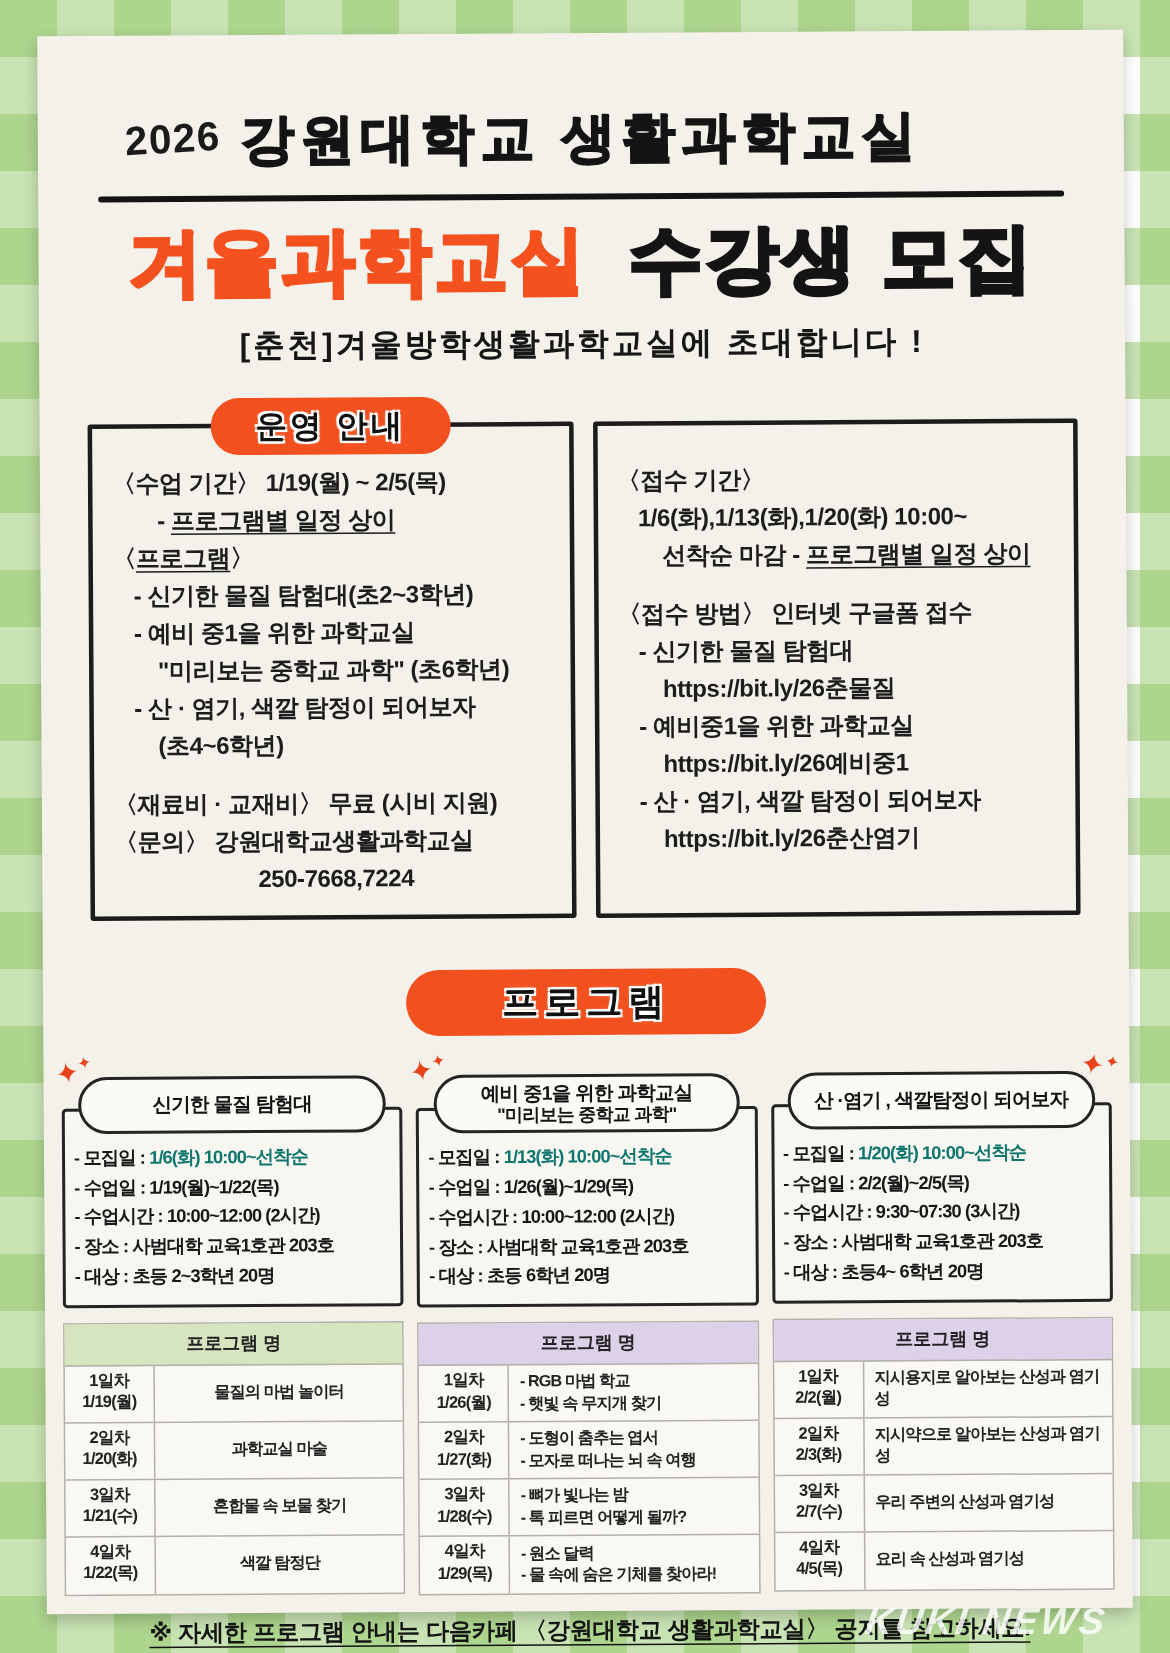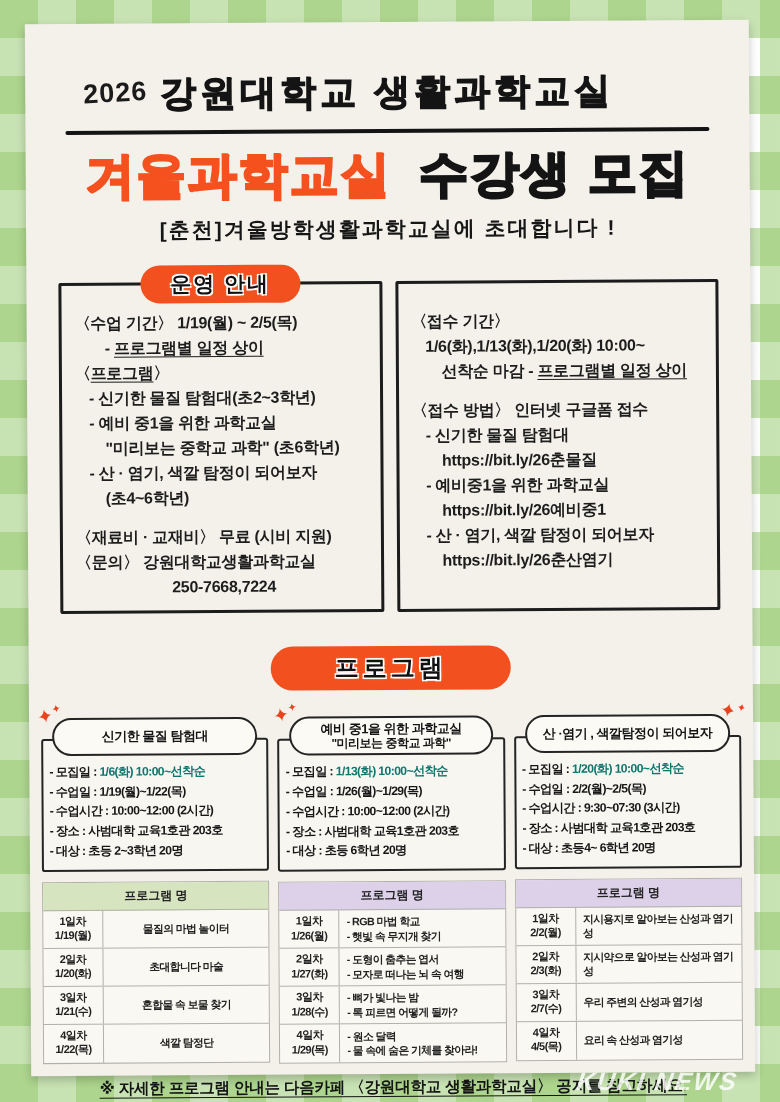--- a/index.html
+++ b/index.html
@@ -176,21 +176,21 @@
               <div class="pt-name center">
                 <div>물질의 마법 놀이터</div>
               </div>
             </div>
             <div class="pt-row">
               <div class="pt-day">
                 <div>2일차</div>
                 <div>1/20(화)</div>
               </div>
               <div class="pt-name center">
-                <div>초대합니다 마술</div>
+                <div>과학교실 마술</div>
               </div>
             </div>
             <div class="pt-row">
               <div class="pt-day">
                 <div>3일차</div>
                 <div>1/21(수)</div>
               </div>
               <div class="pt-name center">
                 <div>혼합물 속 보물 찾기</div>
               </div>

